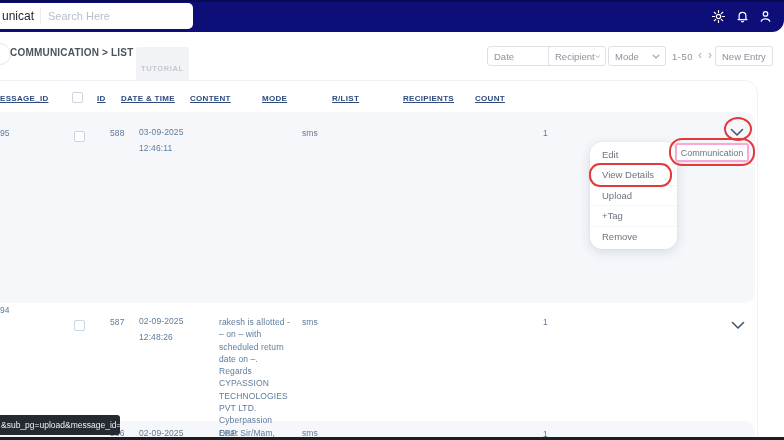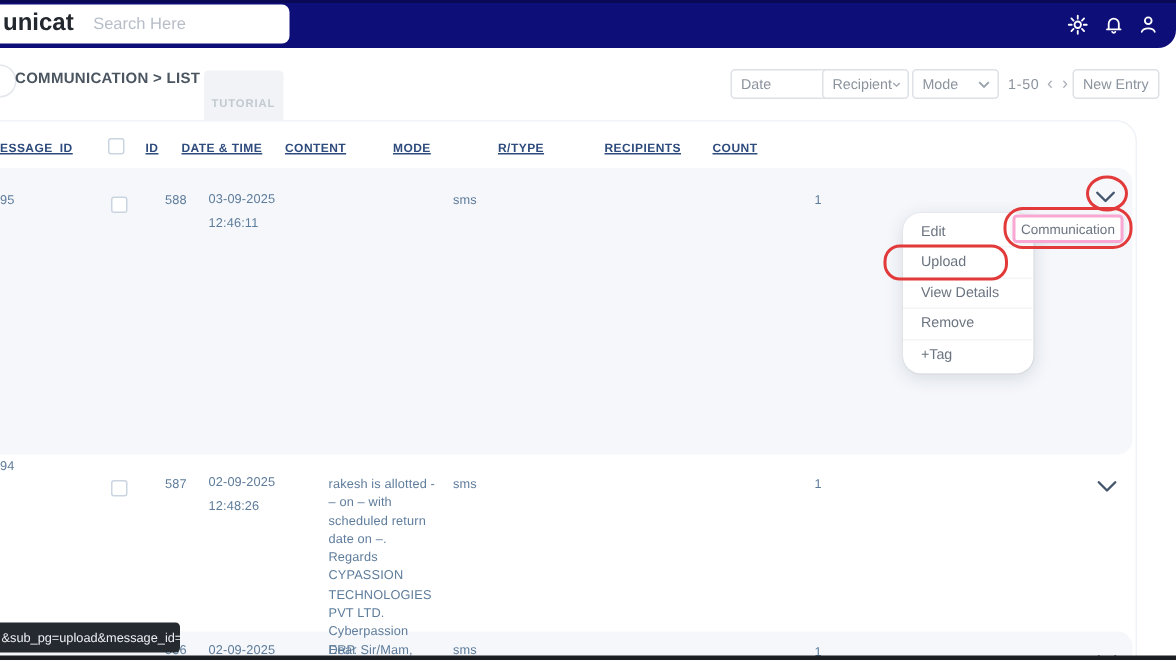--- a/index.html
+++ b/index.html
@@ -5,21 +5,21 @@
   html,body{margin:0;padding:0;background:#fff;}
   .stage{position:relative;width:784px;height:440px;overflow:hidden;background:#fff;
          font-family:"Liberation Sans",sans-serif;-webkit-font-smoothing:antialiased;}
 
   
   .nb{position:absolute;left:0;top:0;width:784px;height:32px;background:#0E0E78;
       border-bottom-right-radius:12px;}
   .nb-top-edge{position:absolute;left:0;top:0;width:784px;height:2px;background:#090955;}
   .sb{position:absolute;left:-8px;top:3px;width:201px;height:26px;background:#fff;
       border-radius:5px;display:flex;align-items:center;z-index:2;}
-  .sb .logo{margin-left:10px;font-size:16px;font-weight:700;color:#23272E;white-space:nowrap;}
+  .sb .logo{margin-left:10px;font-size:12px;font-weight:400;color:#23272E;white-space:nowrap;}
   .sb .sep{width:1px;height:16px;background:#E9EBEF;margin-left:6px;}
   .sb input{border:0;outline:0;background:transparent;font-family:"Liberation Sans",sans-serif;
             font-size:11px;color:#23272E;padding-left:7px;width:140px;}
   .sb input::placeholder{color:#B7BEC8;}
   .nbicon{position:absolute;top:9px;width:15px;height:15px;z-index:2;cursor:pointer;}
   #ic-gear{left:711px;} #ic-bell{left:735px;} #ic-user{left:758px;}
 
   
   .edge-btn{position:absolute;left:-11px;top:43px;width:20px;height:20px;border:1px solid #E3E6EB;
             border-radius:50%;background:#fff;}
@@ -48,21 +48,21 @@
   .rowbg{position:absolute;left:-10px;width:765px;background:#F5F7FB;border-radius:10px;z-index:1;}
   #row1bg{top:112px;height:191px;} #row3bg{top:421px;height:40px;}
   .td{position:absolute;font-size:8.5px;color:#5E7C9B;letter-spacing:.1px;line-height:12.3px;
       white-space:nowrap;z-index:3;}
   .td.wrap{white-space:normal;width:74px;}
   .td .l{display:block;line-height:16px;}
   .rowchev{position:absolute;width:14px;height:9px;z-index:3;cursor:pointer;}
 
   
   .menu{position:absolute;left:590px;top:142px;width:87px;background:#fff;border-radius:12px;
-        box-shadow:0 3px 12px rgba(25,39,60,.14),0 0 1px rgba(25,39,60,.12);padding:3px 0;z-index:20;margin-left:12px;}
+        box-shadow:0 3px 12px rgba(25,39,60,.14),0 0 1px rgba(25,39,60,.12);padding:3px 0;z-index:20;}
   .menu .mi{height:19.4px;line-height:19.4px;padding-left:12px;font-size:9.5px;color:#6B7480;cursor:pointer;}
   .menu .mi + .mi{border-top:1px solid #F4F6F8;}
 
   
   .ctt{position:absolute;left:675px;top:143px;width:70px;height:15px;background:#fff;
        border:2px solid #f9a8d4;border-radius:3px;font-size:9px;color:#6B7480;display:flex;
        align-items:center;justify-content:center;z-index:21;box-shadow:0 1px 3px rgba(25,39,60,.08);}
 
   
   .ann{position:absolute;border:2px solid #E23A3A;background:transparent;z-index:30;pointer-events:none;}
@@ -137,21 +137,21 @@
   <div class="new-entry">New Entry</div>
 
   <div class="card"></div>
 
   <div class="th" style="left:0px">ESSAGE_ID</div>
   <div class="cb" style="left:72px;top:92px"></div>
   <div class="th" style="left:97px">ID</div>
   <div class="th" style="left:121px">DATE &amp; TIME</div>
   <div class="th" style="left:190px">CONTENT</div>
   <div class="th" style="left:262px">MODE</div>
-  <div class="th" style="left:332px">R/TYPE</div>
+  <div class="th" style="left:332px">R/LIST</div>
   <div class="th" style="left:403px">RECIPIENTS</div>
   <div class="th" style="left:475px">COUNT</div>
 
   <div class="rowbg" id="row1bg"></div>
   <div class="td" style="left:0;top:127px">95</div>
   <div class="cb" style="left:74px;top:131px"></div>
   <div class="td" style="left:110px;top:127px">588</div>
   <div class="td" style="left:139px;top:124px">
     <span class="l">03-09-2025</span>
     <span class="l">12:46:11</span>
@@ -191,24 +191,24 @@
   <div class="td" style="left:302px;top:427px">sms</div>
   <div class="td" style="left:543px;top:428px">1</div>
   <span class="rowchev" style="left:731px;top:432px">
     <svg width="14" height="9" viewBox="0 0 14 9">
         <polyline points="1.5,1.5 7,7 12.5,1.5" fill="none" stroke="#44566E" stroke-width="1.6" stroke-linecap="round" stroke-linejoin="round"></polyline>
       </svg>
   </span>
 
   <div class="menu">
     <div class="mi">Edit</div>
+    <div class="mi">View Details</div>
     <div class="mi">Upload</div>
-    <div class="mi">View Details</div>
+    <div class="mi">+Tag</div>
     <div class="mi">Remove</div>
-    <div class="mi">+Tag</div>
   </div>
 
   <div class="ctt">Communication</div>
 
   <div class="ann" id="ann-chevron"></div>
   <div class="ann" id="ann-comm"></div>
   <div class="ann" id="ann-upload"></div>
 
   <div class="stt">&amp;sub_pg=upload&amp;message_id=595</div>
   <div class="bstrip"></div>

